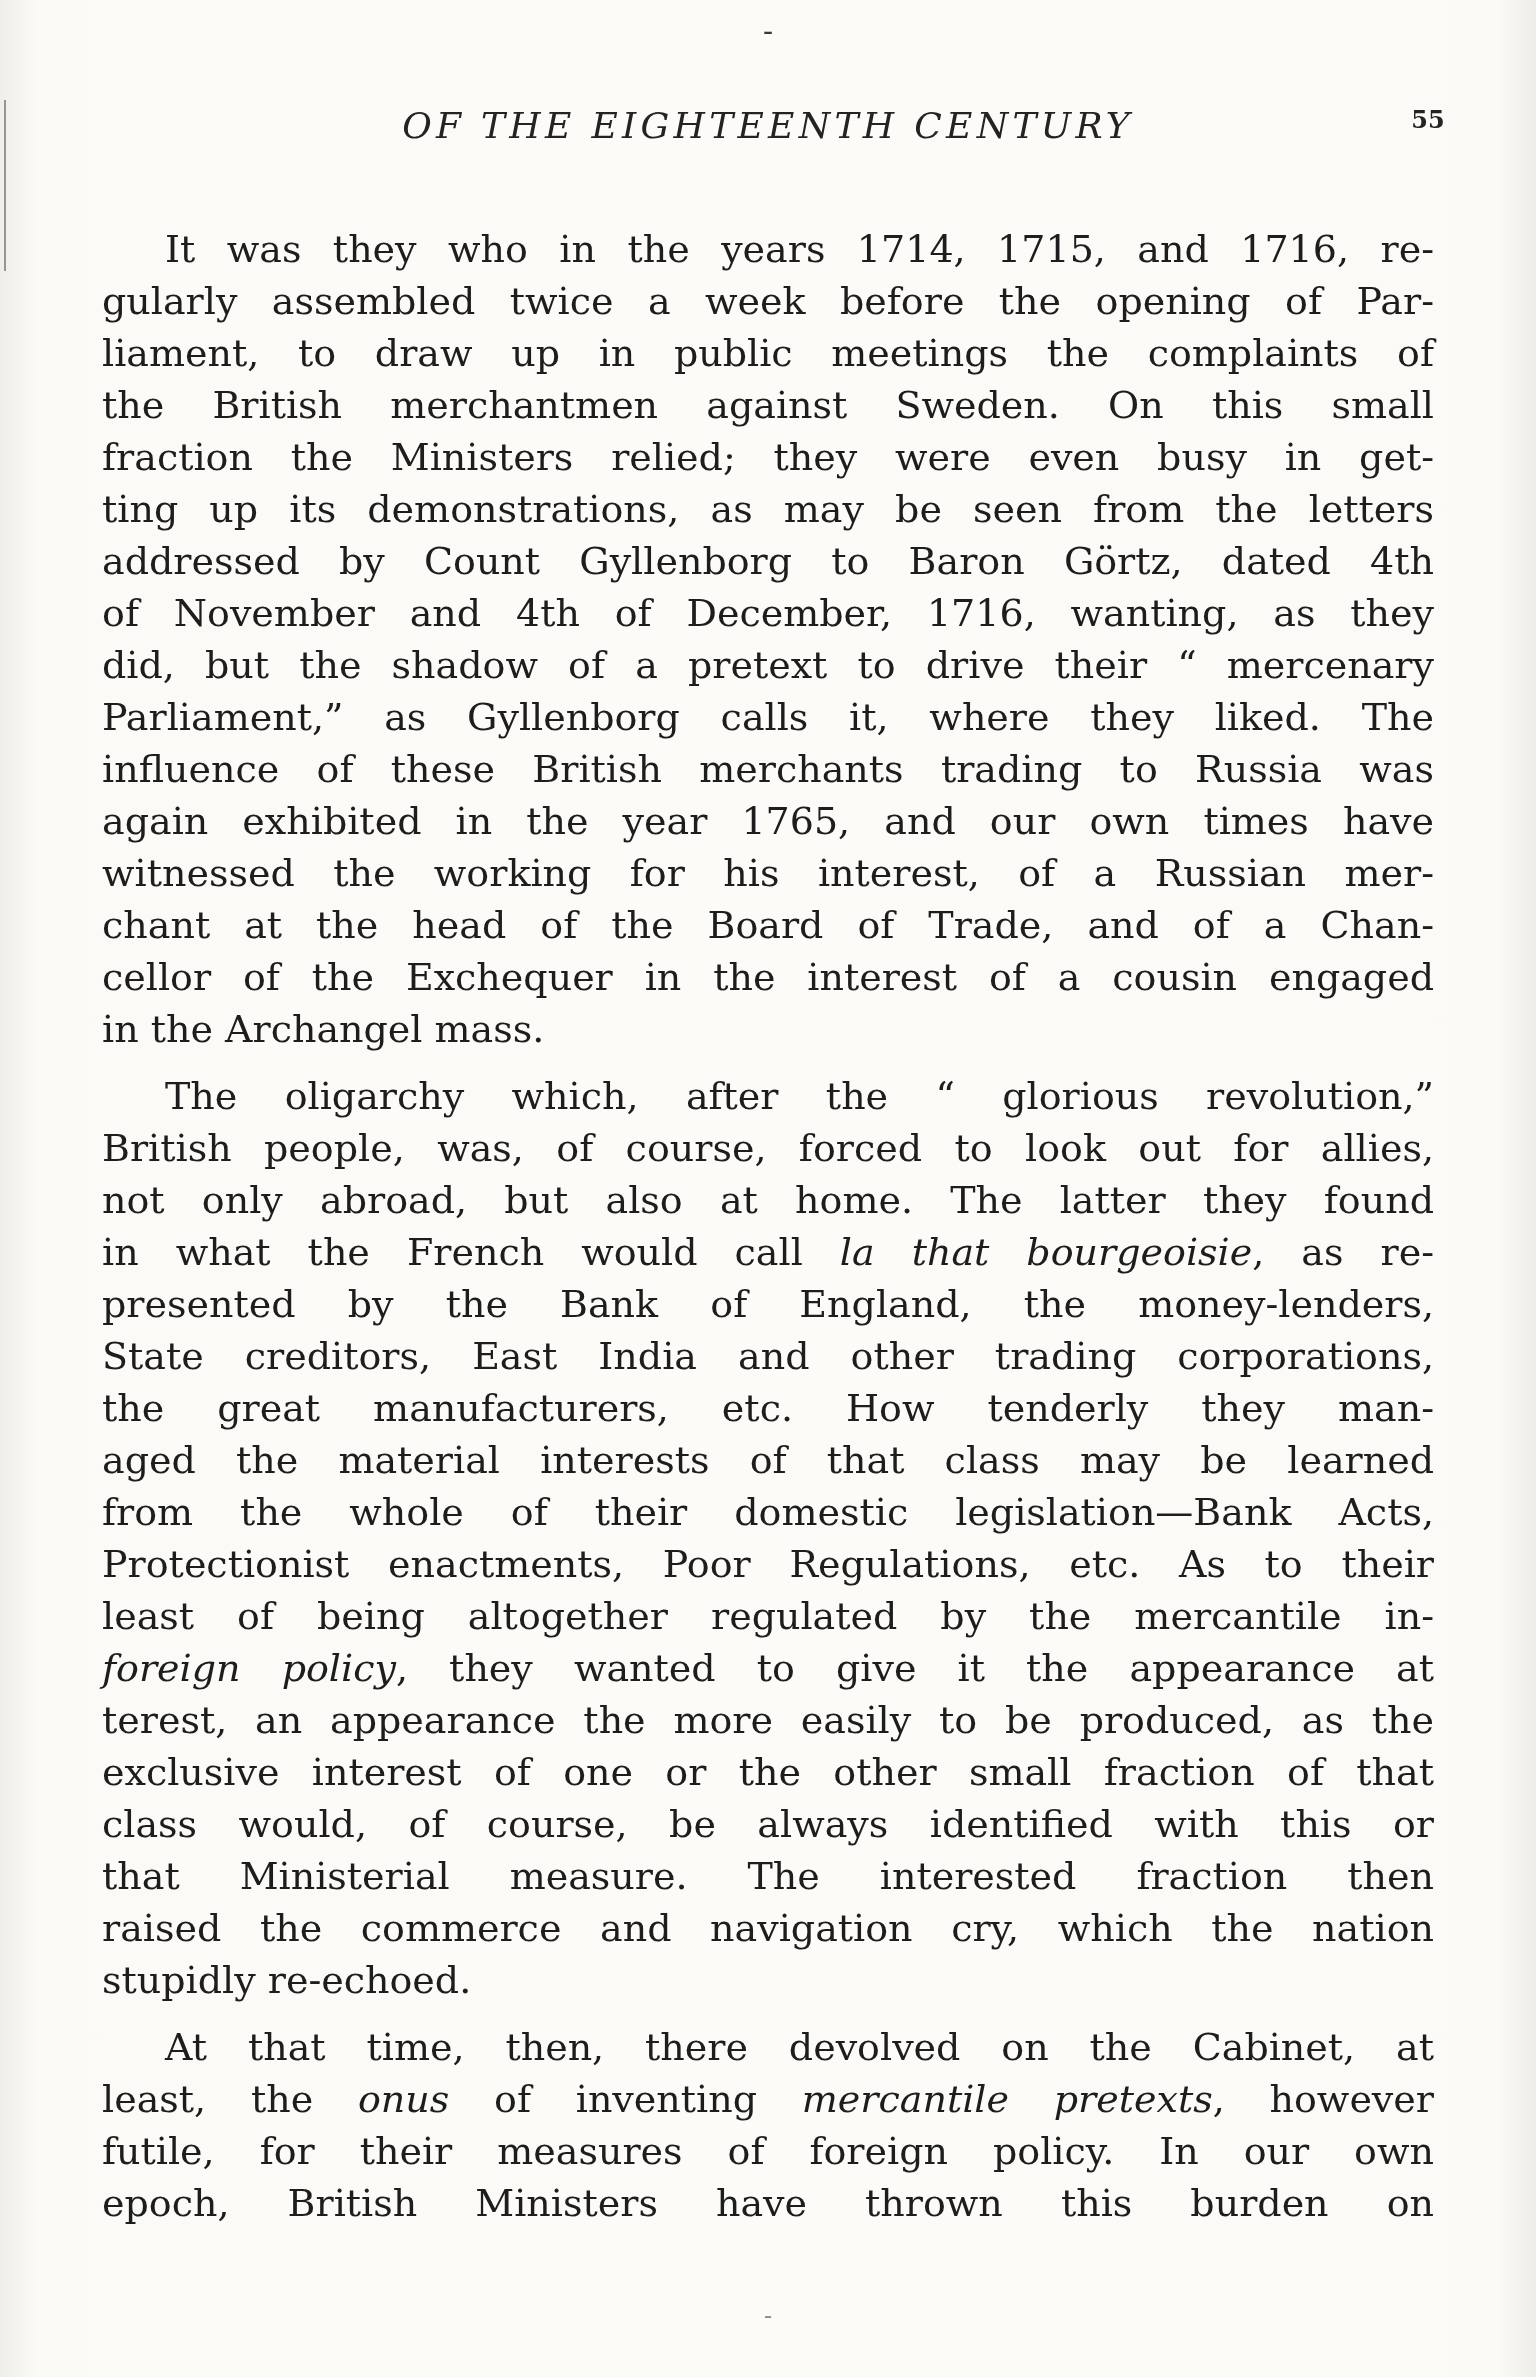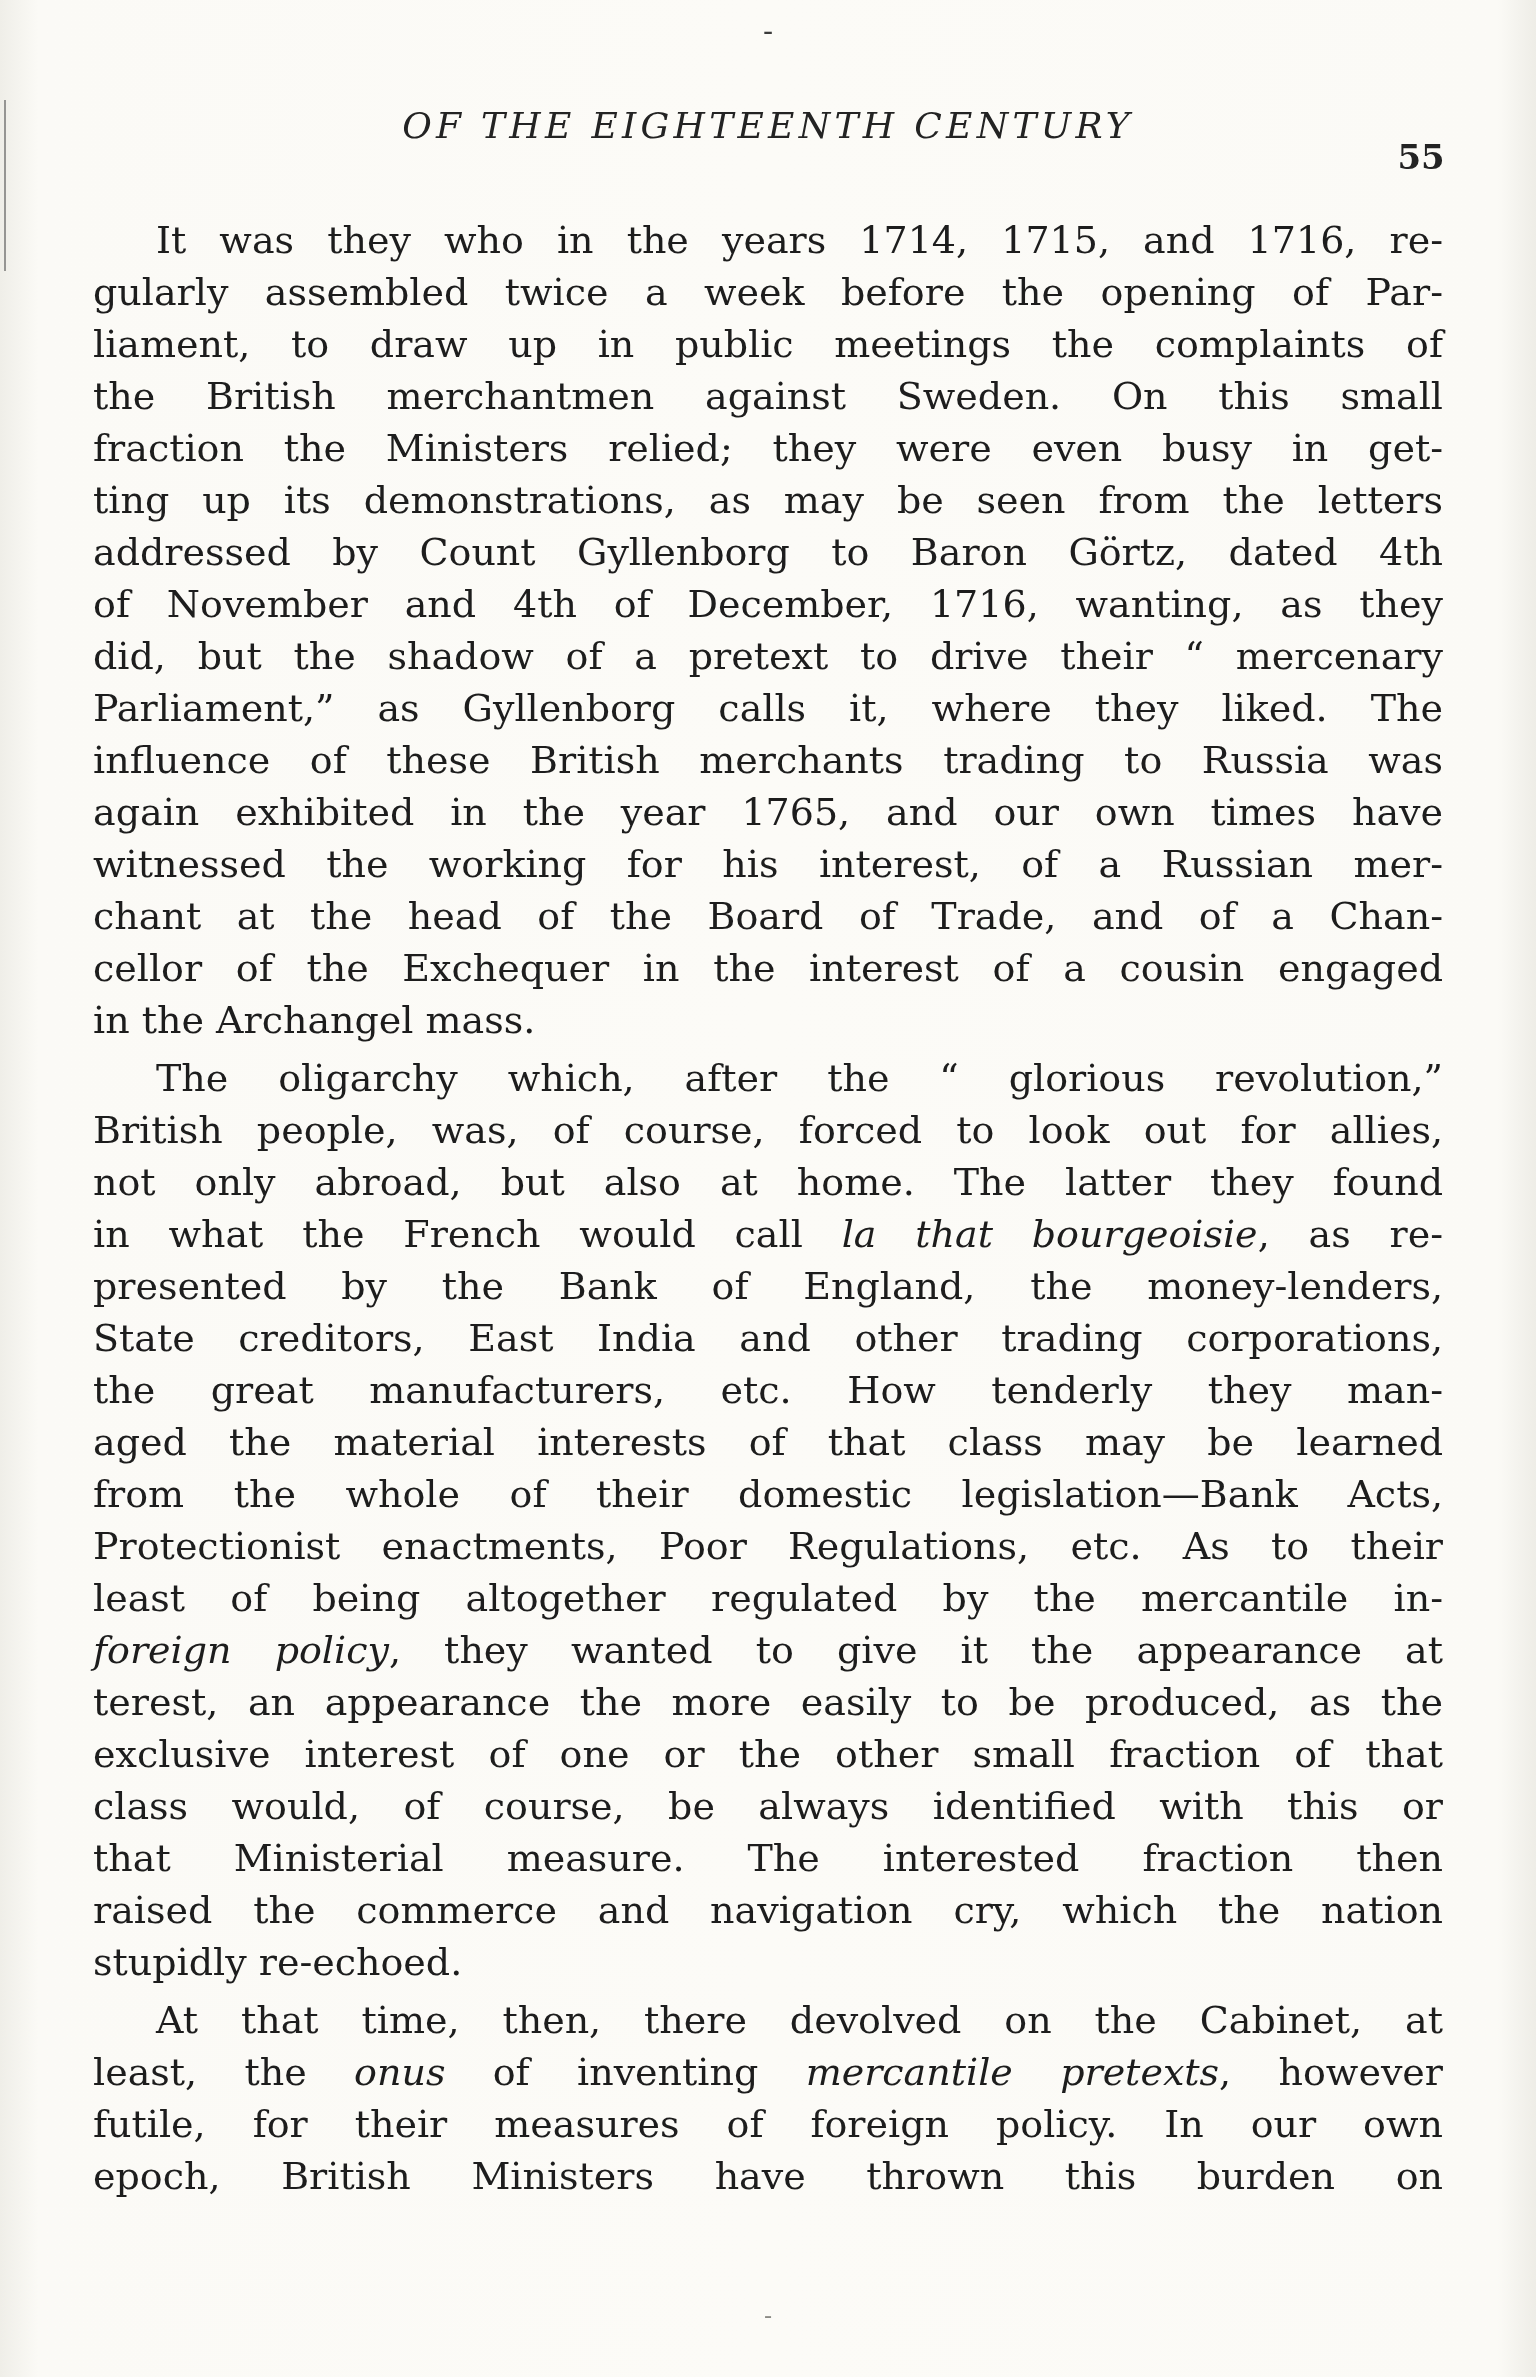--- a/index.html
+++ b/index.html
@@ -50,34 +50,33 @@
     font-style: italic;
     font-size: 36px;
     letter-spacing: 4.3px;
     white-space: nowrap;
     color: #232323;
   }
   .page-num {
     position: absolute;
     right: 4.3px;
     top: 0;
-    font-size: 34px;
+    font-size: 24px;
     font-weight: bold;
     color: #232323;
-    margin-top: 32px;
   }
   .text-block {
     position: absolute;
     top: 208px;
     left: 87px;
     right: 87px;
     font-size: 38px;
     line-height: 52px;
   }
-  .paragraph { margin: 6px; }
+  .paragraph { margin: 15px; }
   .line {
     text-align: justify;
     text-align-last: justify;
     min-height: 52px;
   }
   .line.no-justify { text-align-last: left; }
   .line.indent { text-indent: 63px; }
   .text-run.italic { font-style: italic; }
 </style>
 </head>

